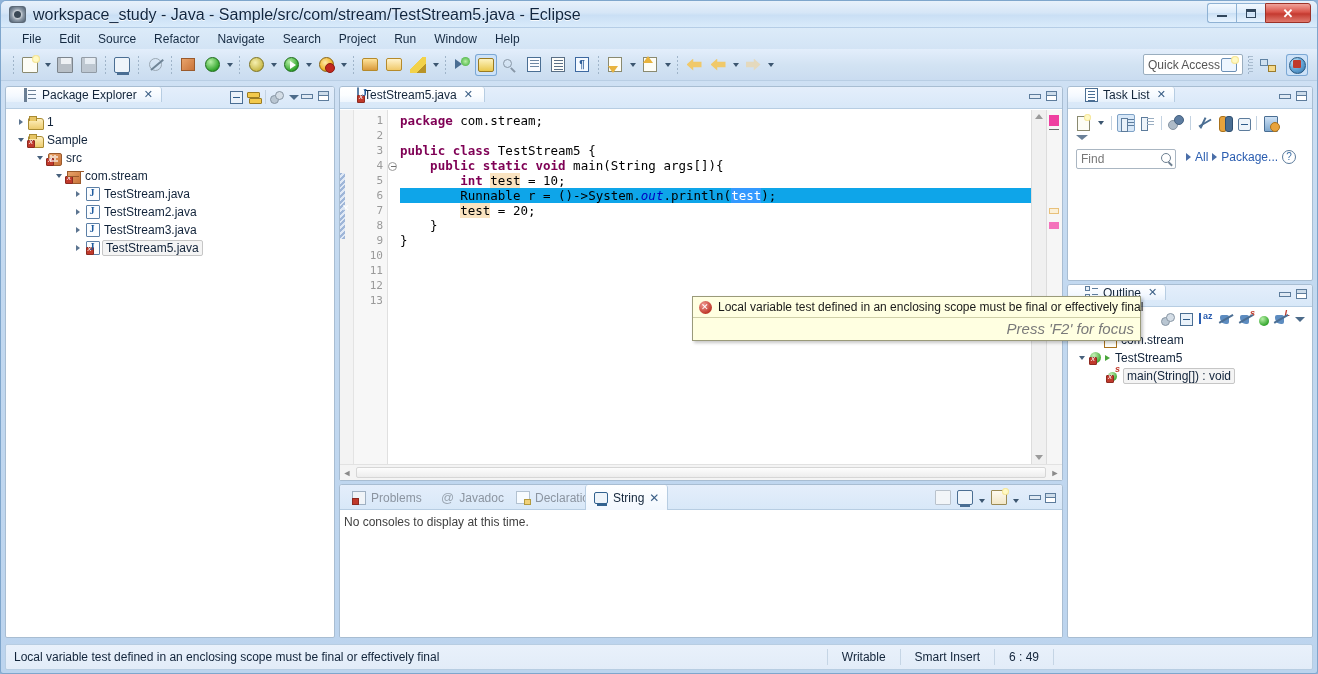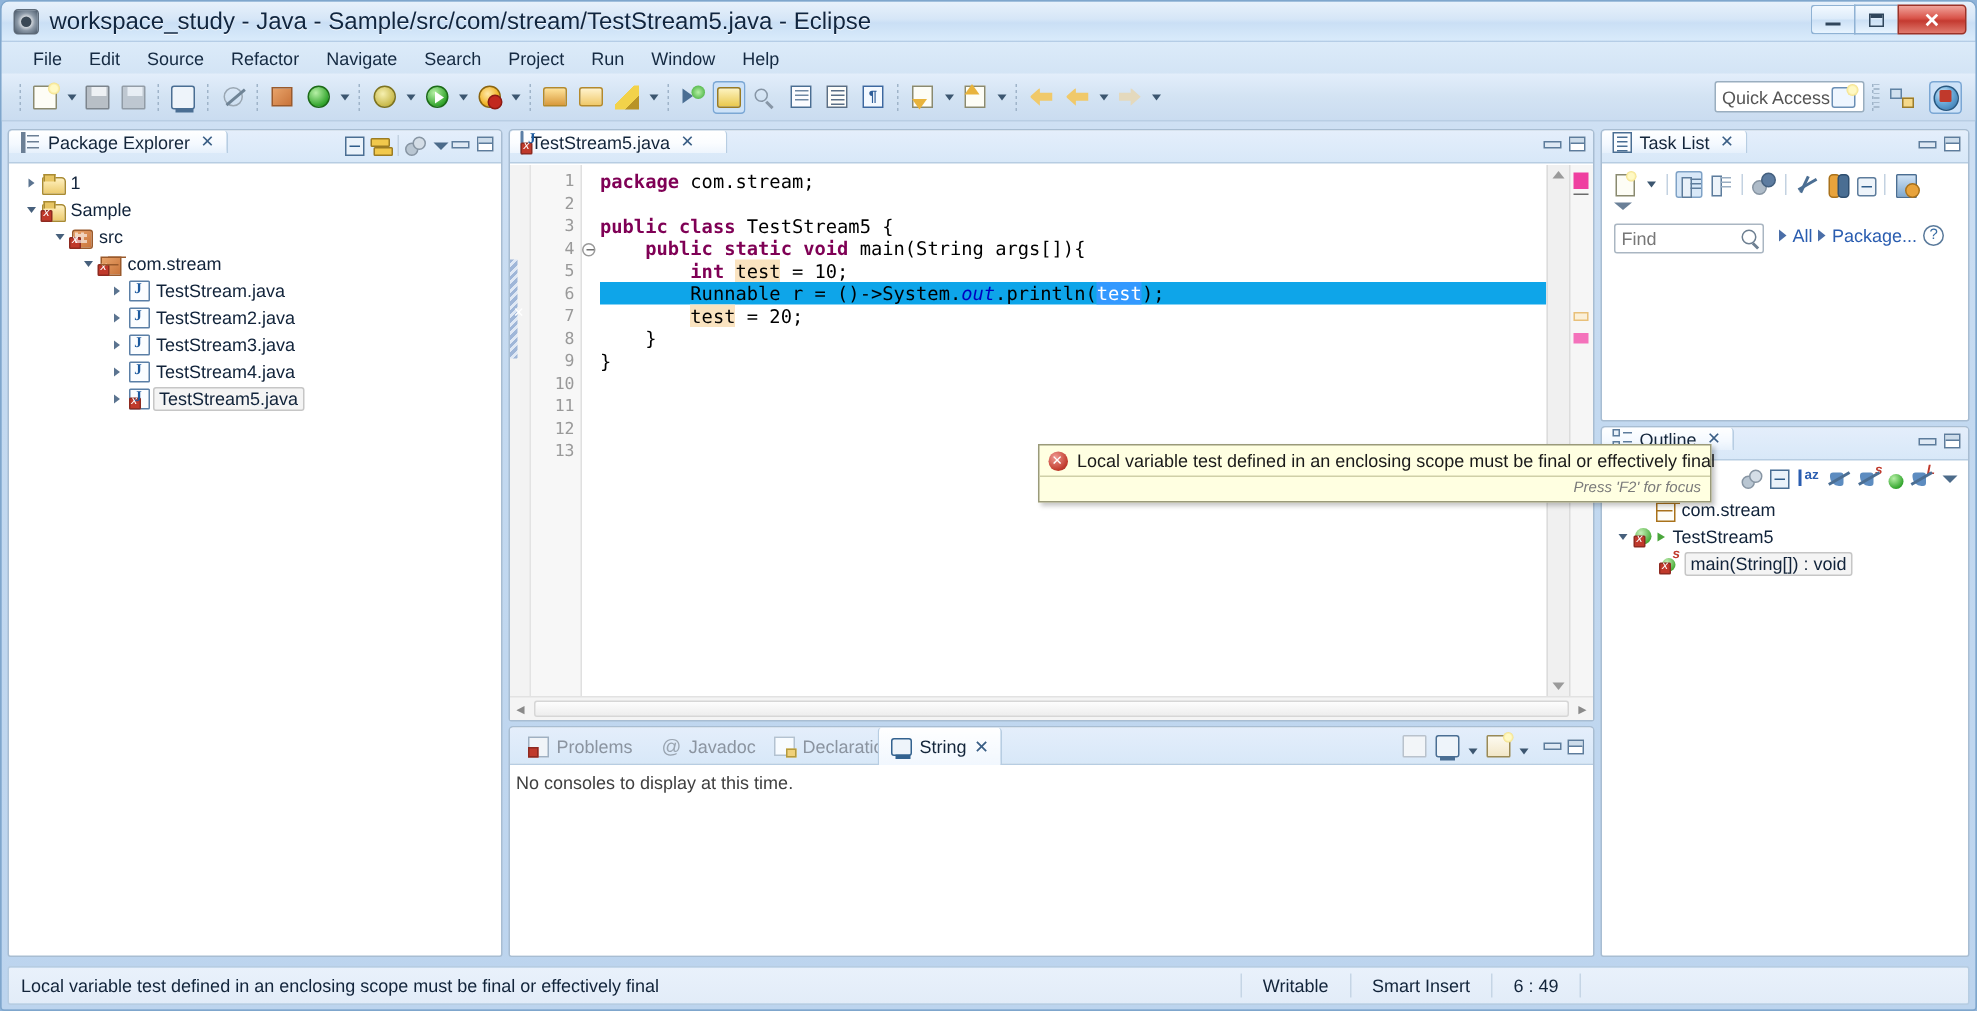--- a/index.html
+++ b/index.html
@@ -164,21 +164,21 @@
     border-radius:3px 3px 2px 2px;
     overflow:hidden;
   }
   .part-tabbar {
     height:22px; position:relative;
     background: linear-gradient(180deg,#e4eefb 0%, #d8e8f8 100%);
     border-bottom:1px solid #b7cde2;
   }
   .part-tab {
     position:absolute; left:0; top:0; height:15px;
-    display:flex; align-items:center; gap:5px; padding:0 8px 0 7px;
+    display:flex; align-items:center; gap:5px; padding:0 8px 0 17px;
     background: linear-gradient(180deg,#ffffff 0%, #f4f9ff 60%, #e6f0fb 100%);
     border-right:1px solid #b7cde2;
     border-radius:3px 3px 0 0;
     font-size:12px; color:#13253a;
     white-space:nowrap;
   }
   .part-tab .close-x { font-size:11px; color:#3a5e85; margin-left:2px; }
   .part-ctrl {
     position:absolute; right:5px; top:4px; display:flex; gap:7px; align-items:center;
   }
@@ -328,21 +328,21 @@
     background:#ffffe1; border:1px solid #9a9a7a;
     box-shadow: 2px 2px 3px rgba(0,0,0,.22);
     z-index:50;
   }
   #err-tip .tip-main {
     display:flex; align-items:center; gap:6px;
     padding:3px 6px; border-bottom:1px solid #cfcfa8;
     font-size:12px; color:#1a1a1a; white-space:nowrap;
   }
   #err-tip .tip-foot {
-    text-align:right; padding:2px 6px 3px; font-size:10px; color:#7a7a7a; font-style:italic;
+    text-align:right; padding:2px 6px 3px; font-size:15px; color:#7a7a7a; font-style:italic;
   }
   .err-dot { width:13px;height:13px;border-radius:50%; flex:0 0 13px; position:relative;
     background:radial-gradient(circle at 35% 30%,#f09a92 0%,#c0392b 70%,#8e2a20 100%);}
   .err-dot::after{content:"✕";position:absolute;left:2px;top:-1px;color:#fff;font-size:9px;line-height:14px;}
 
   
   #tasklist { right:0; top:0; width:246px; height:195px; }
   #tl-toolbar { position:absolute; left:6px; top:24px; right:4px; height:24px;
     display:flex; align-items:center; gap:3px; }
   #tl-menu-arrow { position:absolute; left:8px; top:46px; width:12px;height:10px; }
@@ -717,27 +717,20 @@
             </span>
           <span class="tlabel">TestStream2.java</span>
         </div>
         <div class="tnode" style="padding-left:65px;">
           <span class="twisty tw-closed"></span>
           <span class="ti">
               <span class="icon-java"></span>
             </span>
           <span class="tlabel">TestStream3.java</span>
         </div>
-        <div class="tnode" style="padding-left:65px;">
-          <span class="twisty tw-closed"></span>
-          <span class="ti">
-              <span class="icon-java"></span>
-            </span>
-          <span class="tlabel">TestStream4.java</span>
-        </div>
 
         <div class="tnode selected" style="padding-left:65px;">
           <span class="twisty tw-closed"></span>
           <span class="ti">
               <span class="icon-java">
                 <i class="err-badge"></i>
               </span>
             </span>
           <span class="tlabel">TestStream5.java</span>
         </div>

